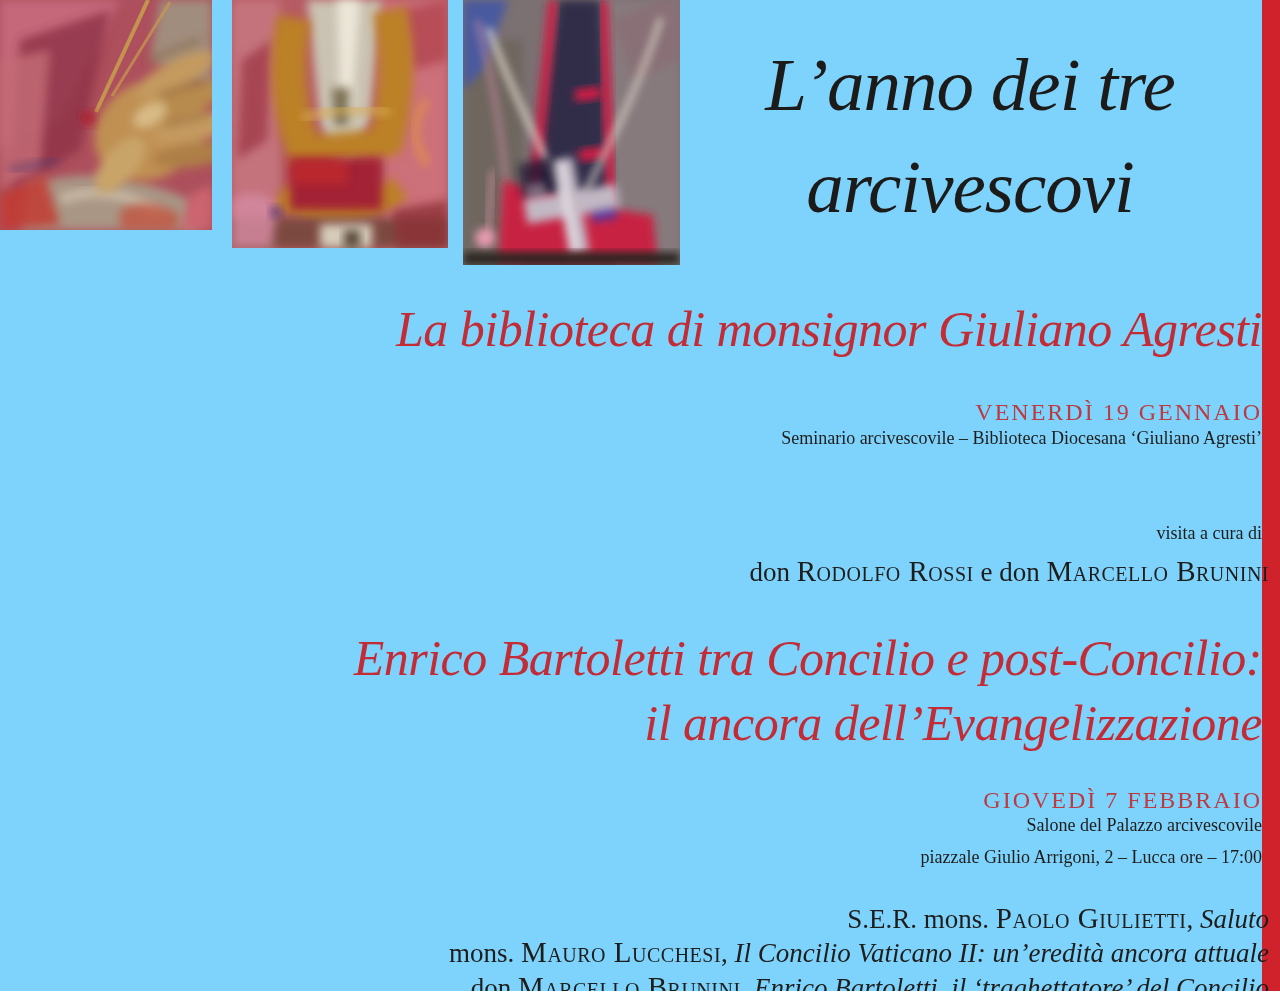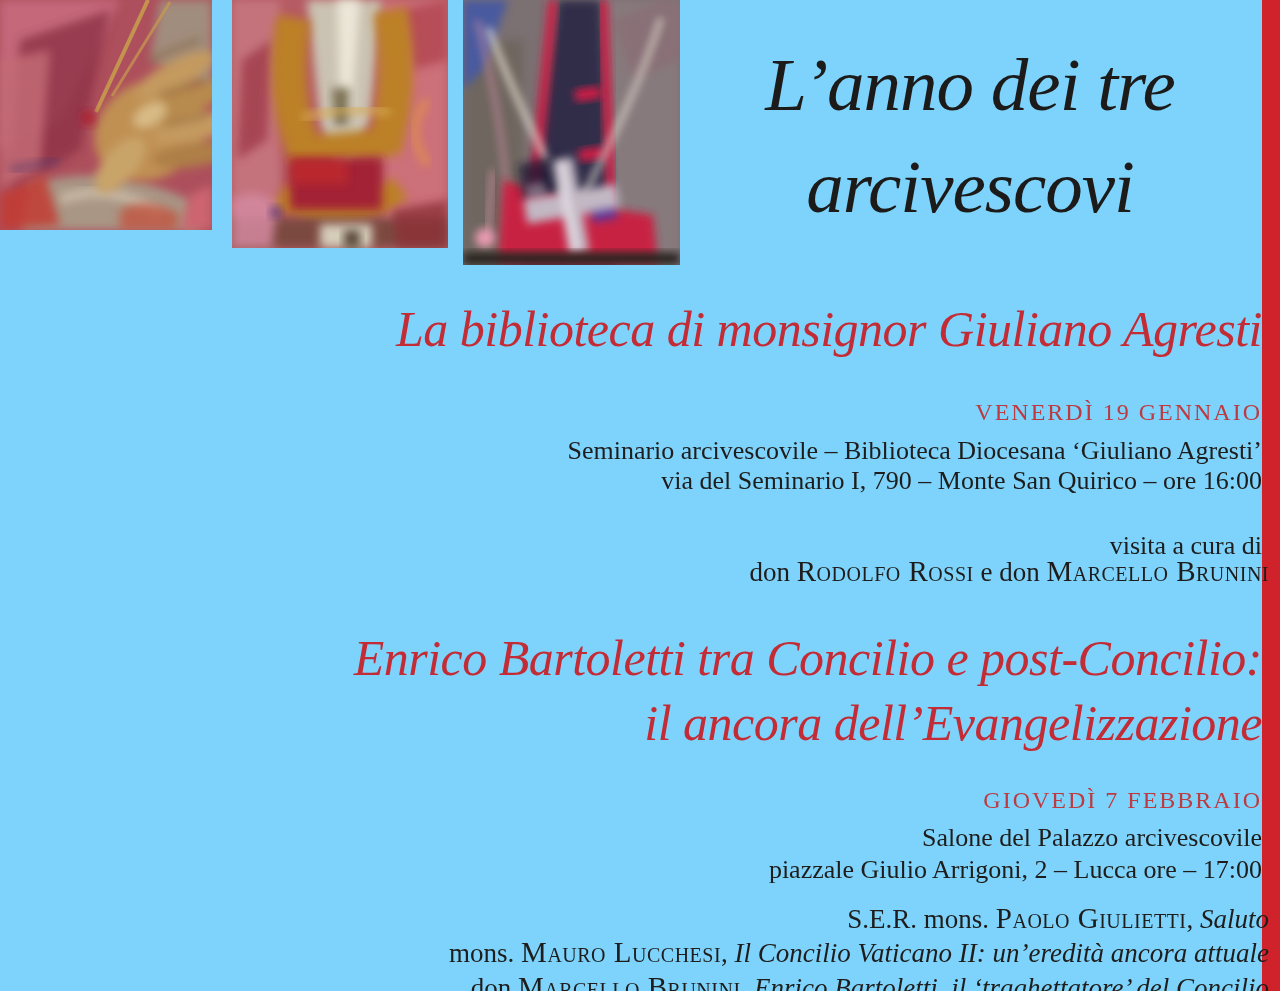--- a/index.html
+++ b/index.html
@@ -13,21 +13,21 @@
   .art1{left:0;width:212px;height:230px;}
   .art2{left:232px;width:216px;height:248px;}
   .art3{left:463px;width:217px;height:265px;}
   .title{
     position:absolute;left:690px;top:34px;width:560px;text-align:center;
     font-style:italic;font-size:75px;line-height:102px;color:#1c1b1a;letter-spacing:-1px;
   }
   .line{position:absolute;left:0;width:1262px;text-align:right;white-space:nowrap;}
   .red-it{font-style:italic;font-size:50px;color:#c32b35;letter-spacing:-0.5px;}
   .red-caps{font-size:24px;font-weight:400;color:#bc3a40;letter-spacing:2px;}
-  .body-t{font-size:26px;color:#1e1d1b;margin-top:8px;}
+  .body-t{font-size:18px;color:#1e1d1b;}
   .names{font-size:27px;color:#1e1d1b;padding-left:7px;}
   .sc{font-variant:small-caps;letter-spacing:0.5px;font-size:29px;}
   .it{font-style:italic;}
 </style>
 </head>
 <body>
 
 <div class="page">
 
   <div class="art art1">
@@ -138,21 +138,20 @@
   <div class="red-bar"></div>
 
   <div class="title">
     <div>L’anno dei tre</div>
     <div>arcivescovi</div>
   </div>
 
   <div class="line red-it" style="top:300px">La biblioteca di monsignor Giuliano Agresti</div>
   <div class="line red-caps" style="top:399px">VENERDÌ 19 GENNAIO</div>
   <div class="line body-t" style="top:428px">Seminario arcivescovile – Biblioteca Diocesana ‘Giuliano Agresti’</div>
-  <div class="line body-t" style="top:458px">via del Seminario I, 790 – Monte San Quirico – ore 16:00</div>
   <div class="line body-t" style="top:523px">visita a cura di</div>
   <div class="line names" style="top:555px"><span>don </span><span class="sc">Rodolfo Rossi</span><span> e don </span><span class="sc">Marcello Brunini</span></div>
 
   <div class="line red-it" style="top:629px">Enrico Bartoletti tra Concilio e post-Concilio:</div>
   <div class="line red-it" style="top:694px">il ancora dell’Evangelizzazione</div>
   <div class="line red-caps" style="top:787px">GIOVEDÌ 7 FEBBRAIO</div>
   <div class="line body-t" style="top:815px">Salone del Palazzo arcivescovile</div>
   <div class="line body-t" style="top:847px">piazzale Giulio Arrigoni, 2 – Lucca ore – 17:00</div>
 
   <div class="line names" style="top:902px"><span>S.E.R. mons. </span><span class="sc">Paolo Giulietti</span><span>, </span><span class="it">Saluto</span></div>

